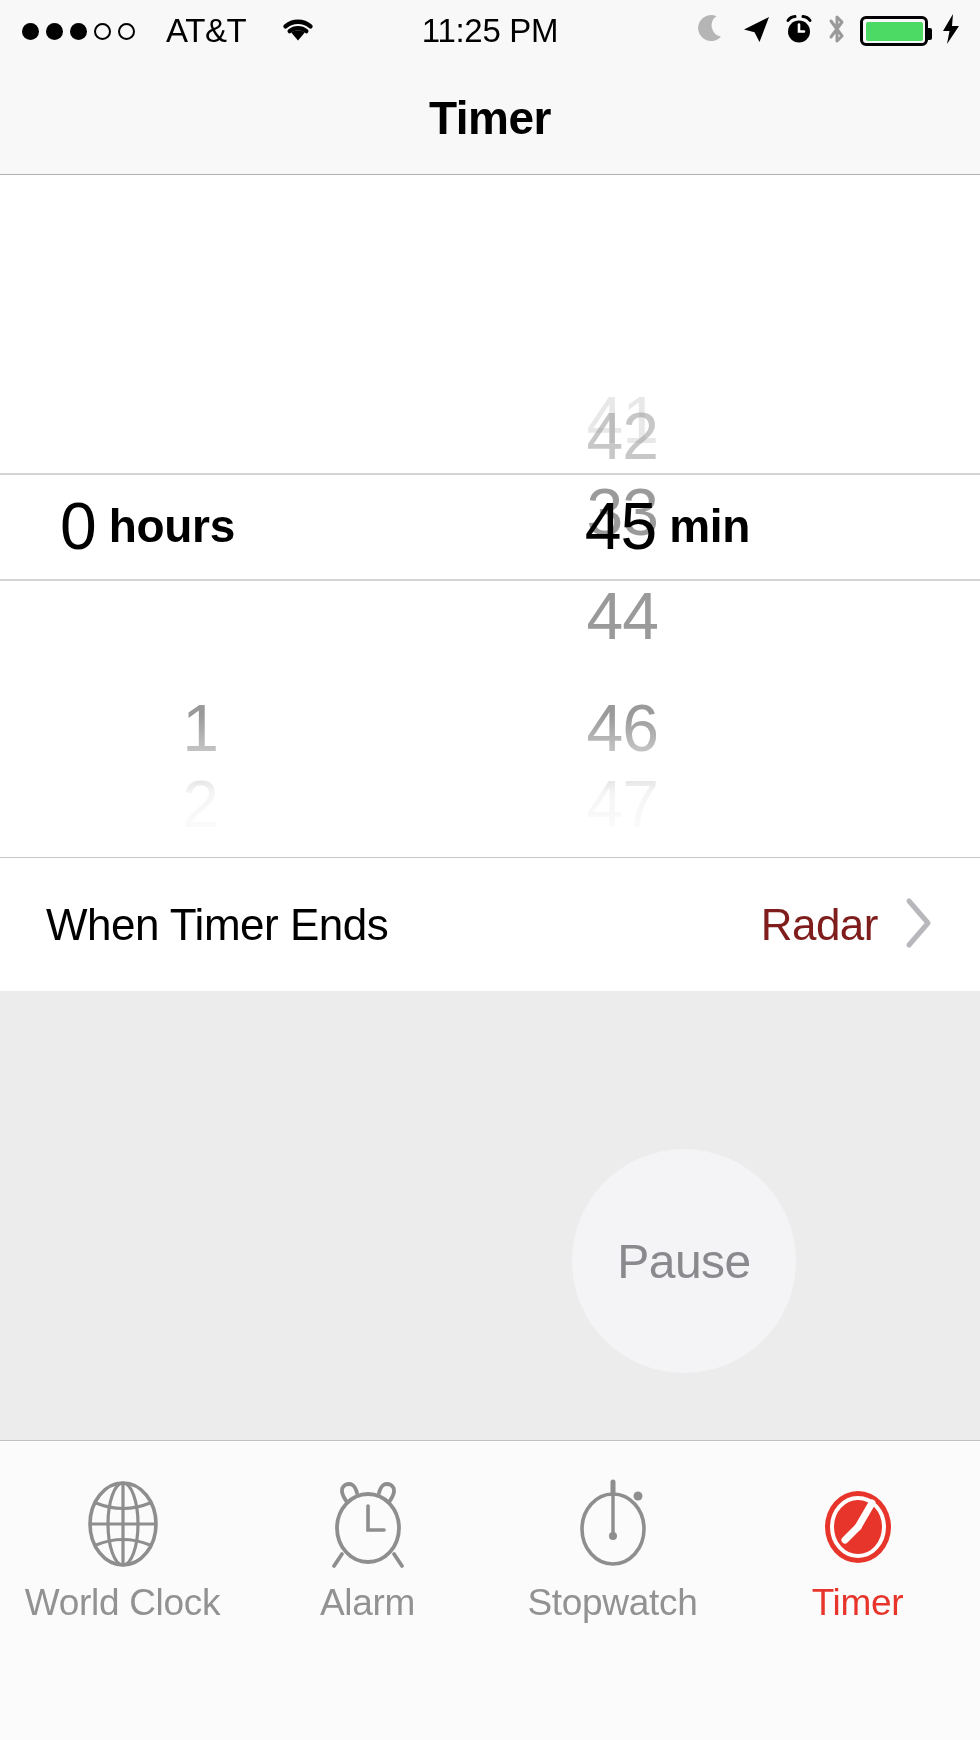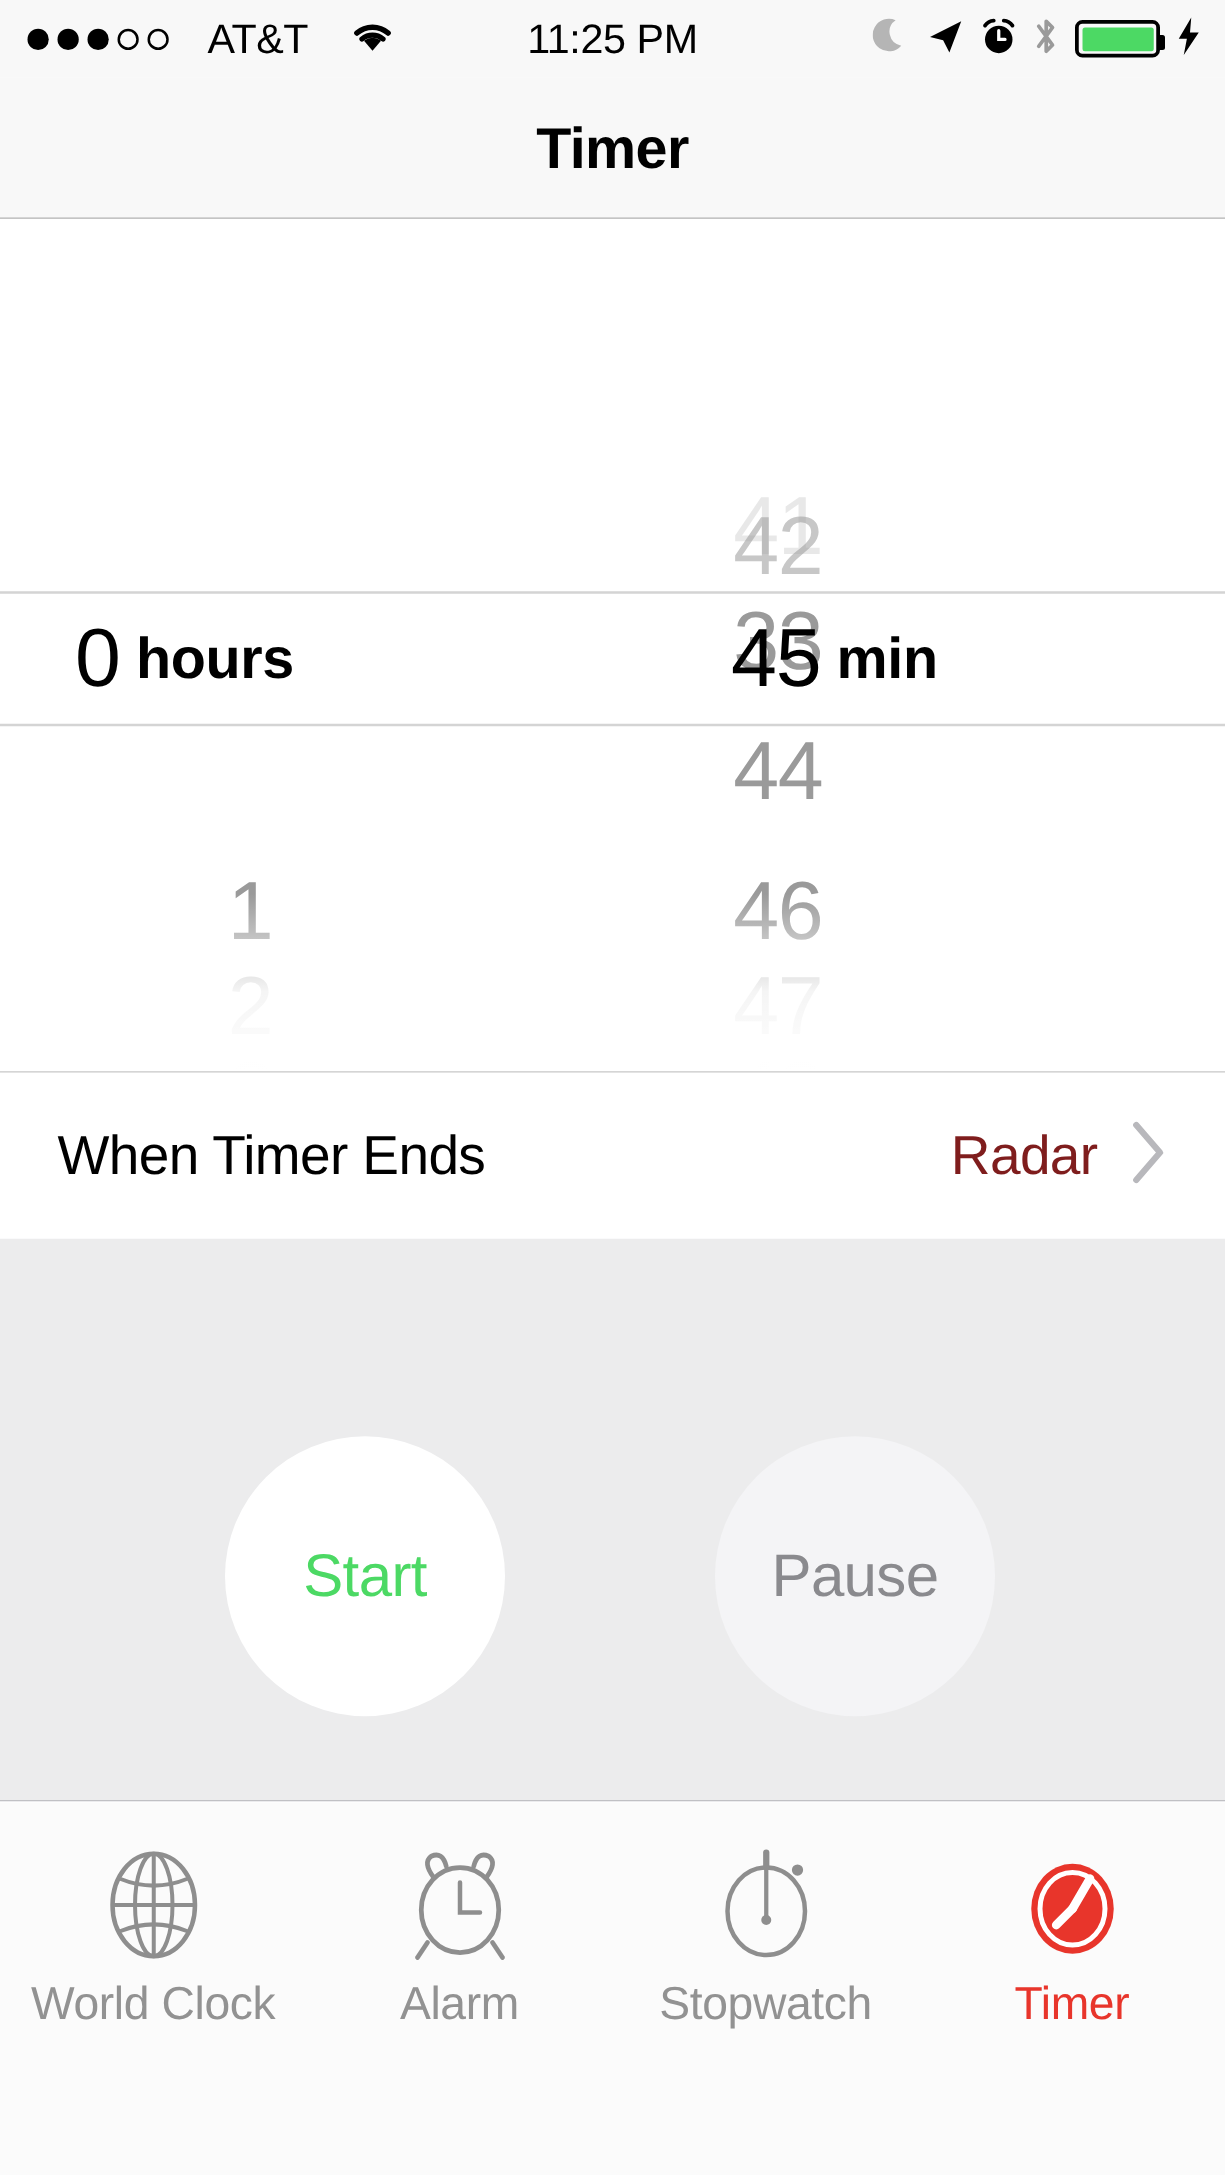--- a/index.html
+++ b/index.html
@@ -351,23 +351,20 @@
       <span id="timer-ends-value">Radar</span>
       <span>
         <svg width="34" height="54" viewBox="0 0 34 54">
           <path d="M7 5 L26 27 L7 49" stroke="#b8b8bc" stroke-width="5" fill="none" stroke-linecap="round" stroke-linejoin="round"></path>
         </svg>
       </span>
     </span>
   </div>
 
   <div id="button-area">
-    <div id="start-button" class="circle-btn">
-      <span>Start</span>
-    </div>
     <div id="pause-button" class="circle-btn">
       <span>Pause</span>
     </div>
   </div>
 
   <div id="tab-bar">
 
     <div class="tab">
       <span class="tab-icon">
         <svg width="100" height="100" viewBox="0 0 100 100">

